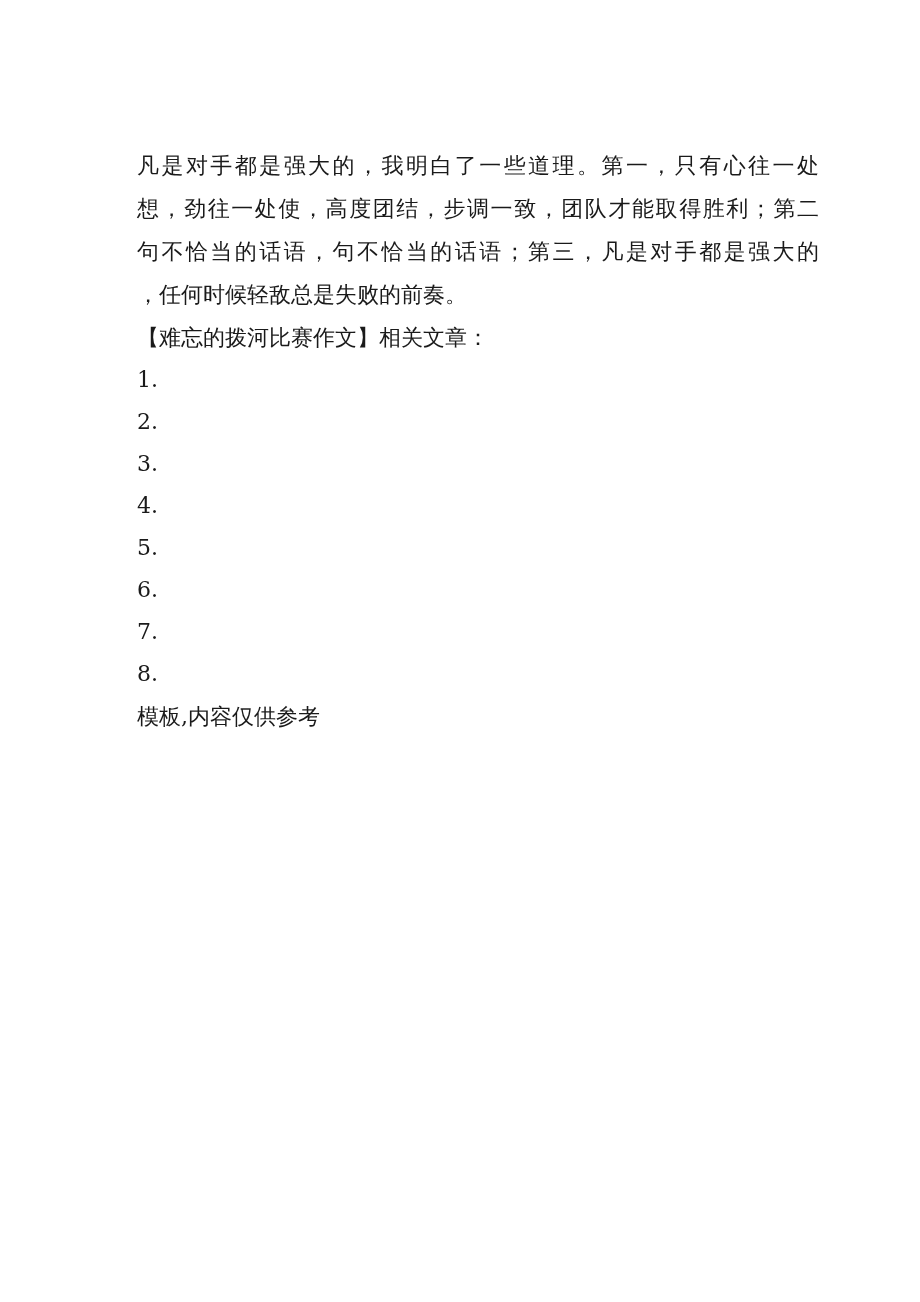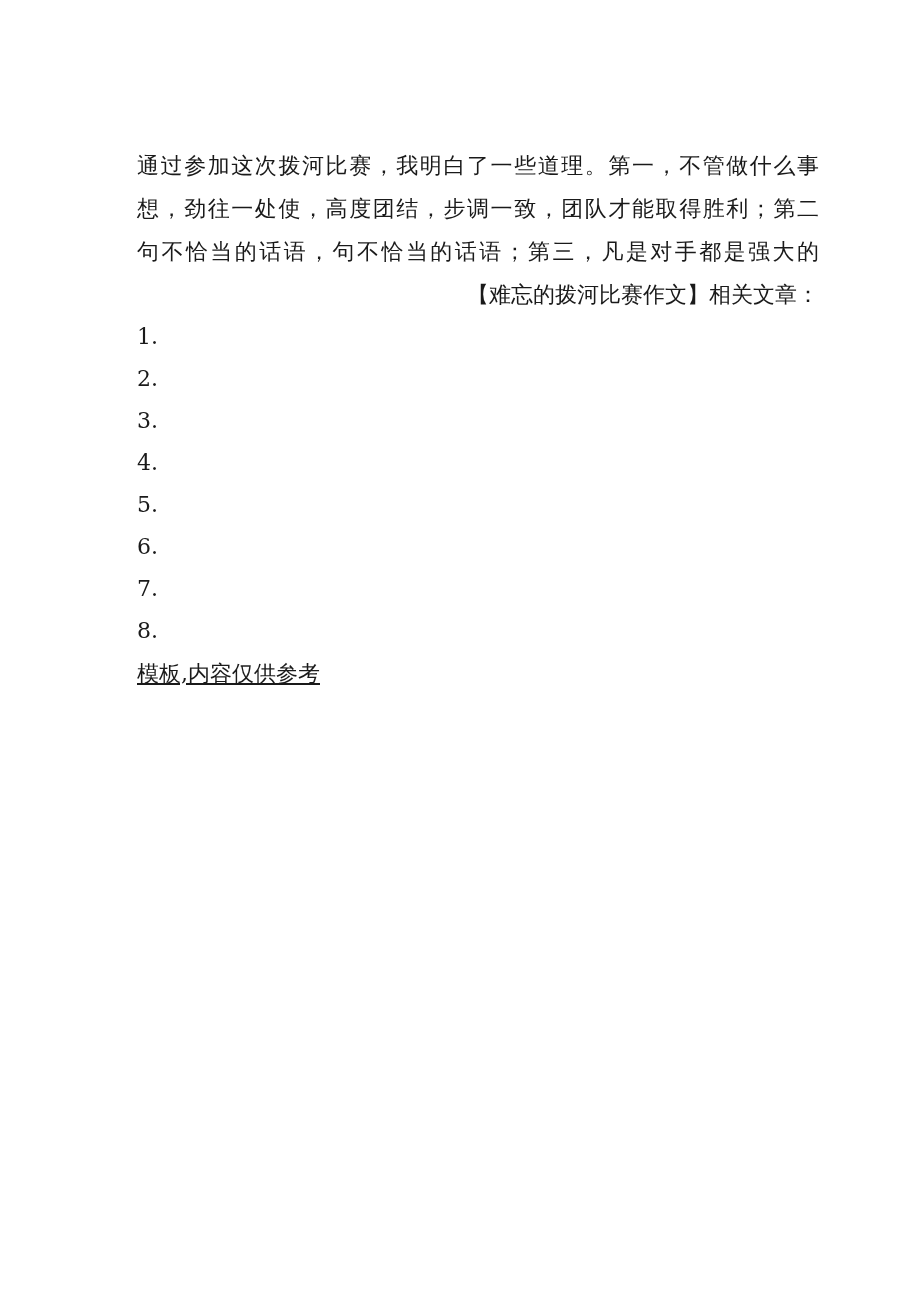--- a/index.html
+++ b/index.html
@@ -37,48 +37,47 @@
   }
   .para-line.justify {
     white-space: normal;
     text-align: justify;
     text-align-last: justify;
   }
   .heading-line {
     line-height: 43px;
     height: 43px;
     white-space: nowrap;
-    text-align: right;
   }
   .related-list {
     margin: 0;
     padding: 0;
     list-style: none;
   }
   .list-item {
     line-height: 42px;
     height: 42px;
   }
   .footer-note {
     line-height: 43px;
     height: 43px;
     white-space: nowrap;
-    text-decoration: underline;
   }
 </style>
 </head>
 <body style="background: rgb(255, 255, 255); color: rgb(26, 26, 26);">
 
 <div class="doc-page">
   <div class="doc-content">
 
     <div>
-      <div class="para-line justify">通过参加这次拨河比赛，我明白了一些道理。第一，不管做什么事</div>
+      <div class="para-line justify">凡是对手都是强大的，我明白了一些道理。第一，只有心往一处</div>
       <div class="para-line justify">想，劲往一处使，高度团结，步调一致，团队才能取得胜利；第二</div>
       <div class="para-line justify">句不恰当的话语，句不恰当的话语；第三，凡是对手都是强大的</div>
+      <div class="para-line">，任何时候轻敌总是失败的前奏。</div>
     </div>
 
     <div class="heading-line">【难忘的拨河比赛作文】相关文章：</div>
 
     <div class="related-list">
       <div class="list-item">1.</div>
       <div class="list-item">2.</div>
       <div class="list-item">3.</div>
       <div class="list-item">4.</div>
       <div class="list-item">5.</div>

